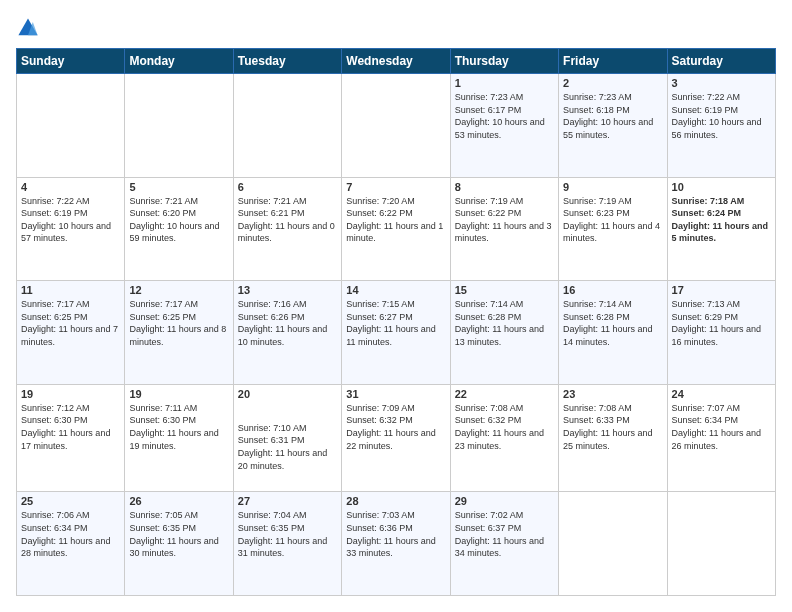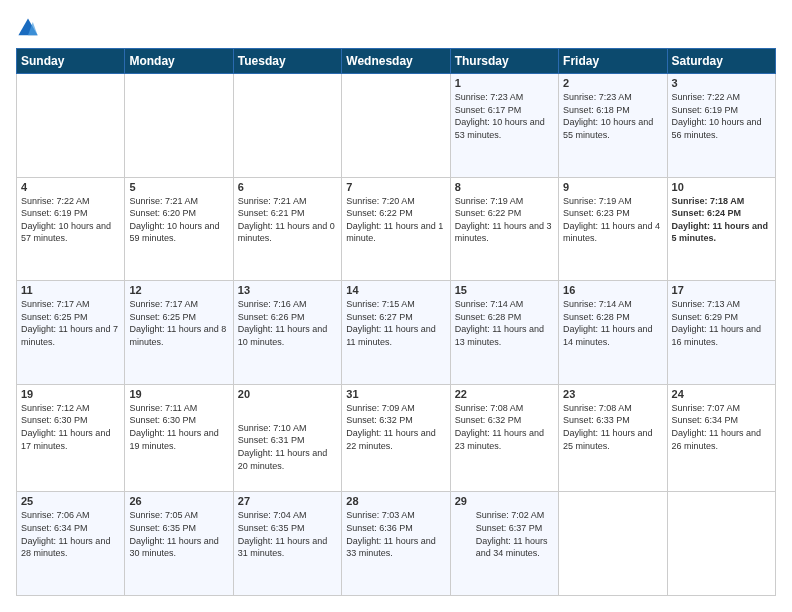--- a/index.html
+++ b/index.html
@@ -309,21 +309,21 @@
 Daylight: 11 hours and 31 minutes.</div>
           </td>
           <td>
             <span class="day-num">28</span>
             <div class="cell-text" style="white-space: pre-line;">Sunrise: 7:03 AM
 Sunset: 6:36 PM
 Daylight: 11 hours and 33 minutes.</div>
           </td>
           <td>
             <span class="day-num">29</span>
-            <div class="cell-text" style="white-space: pre-line; margin-left: 21px;">Sunrise: 7:02 AM
+            <div class="cell-text" style="white-space: pre-line;">Sunrise: 7:02 AM
 Sunset: 6:37 PM
 Daylight: 11 hours and 34 minutes.</div>
           </td>
           <td class="empty-cell"></td>
           <td class="empty-cell"></td>
         </tr>
       </tbody>
   </table>
 </div>
 

